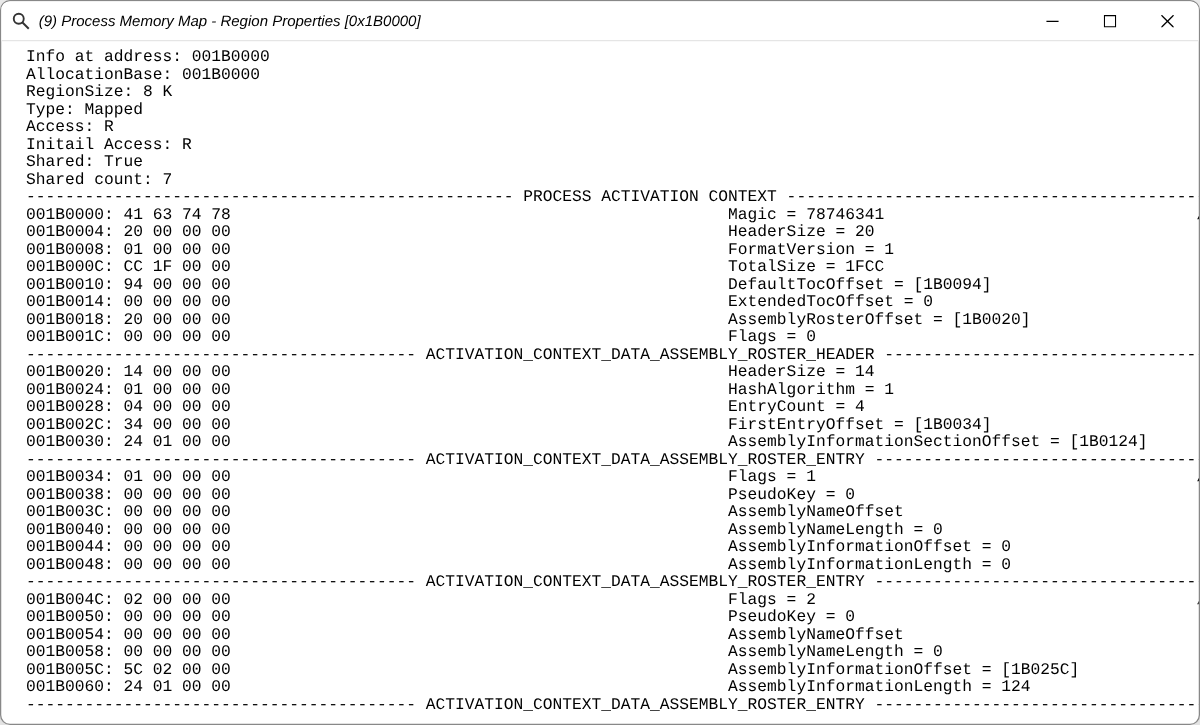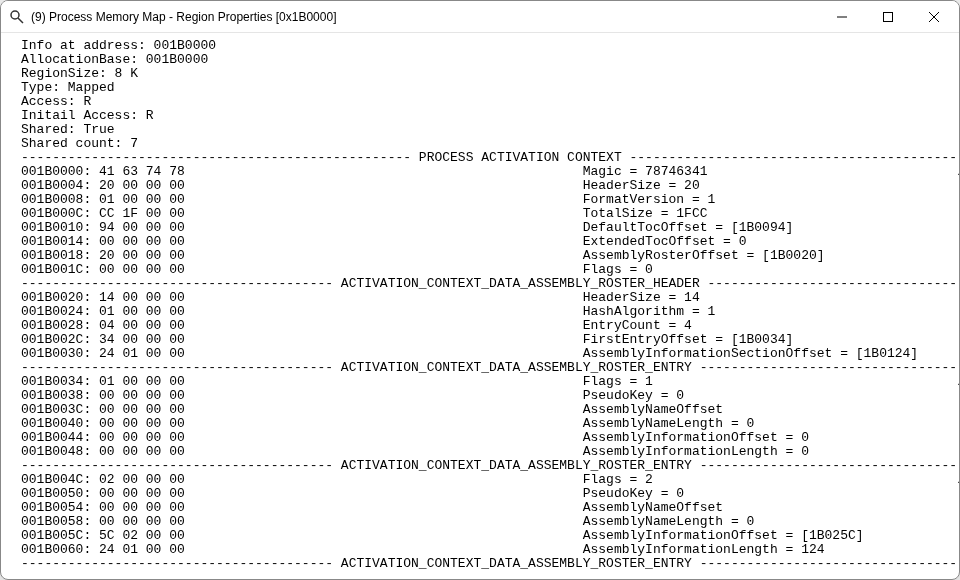--- a/index.html
+++ b/index.html
@@ -1,18 +1,18 @@
 <!DOCTYPE html>
 <html><head>
   <meta charset="utf-8">
   <style>
     * { margin: 0; padding: 0; box-sizing: border-box; }
     body { font-family: 'Segoe UI', Tahoma, sans-serif; background: #f0f0f0; width: 960px; height: 580px; overflow: hidden; }
     .window { width: 960px; height: 580px; background: #fff; border: 1px solid #888; border-radius: 8px; overflow: hidden; display: flex; flex-direction: column; box-shadow: 0 4px 20px rgba(0,0,0,0.15); }
-    .titlebar { height: 32px; display: flex; align-items: center; padding: 0 2px 0 8px; background: #fff; border-bottom: 1px solid #e5e5e5; }
+    .titlebar { height: 32px; display: flex; align-items: center; padding: 0 2px 0 8px; background: #fff; border-bottom: 1px solid #e5e5e5; font-style: italic; }
     .titlebar .appicon { width: 16px; height: 16px; margin-right: 6px; display: inline-flex; align-items: center; justify-content: center; }
     .titlebar .title { font-size: 12px; color: #000; flex: 1; white-space: nowrap; }
     .winbtns { display: flex; }
     .winbtn { width: 46px; height: 30px; display: flex; align-items: center; justify-content: center; cursor: pointer; }
     .winbtn svg { width: 10px; height: 10px; }
     .content { flex: 1; overflow: auto; position: relative; margin-left: 12px; }
     .pre { font-family: Consolas, 'Courier New', monospace; font-size: 13px; line-height: 14px; white-space: pre; padding: 6px 8px 20px 8px; color: #000; min-width: 1200px; }
     .content::-webkit-scrollbar { height: 16px; width: 16px; }
     .content::-webkit-scrollbar-track { background: #f0f0f0; }
     .content::-webkit-scrollbar-thumb { background: #c0c0c0; border-radius: 0; }

